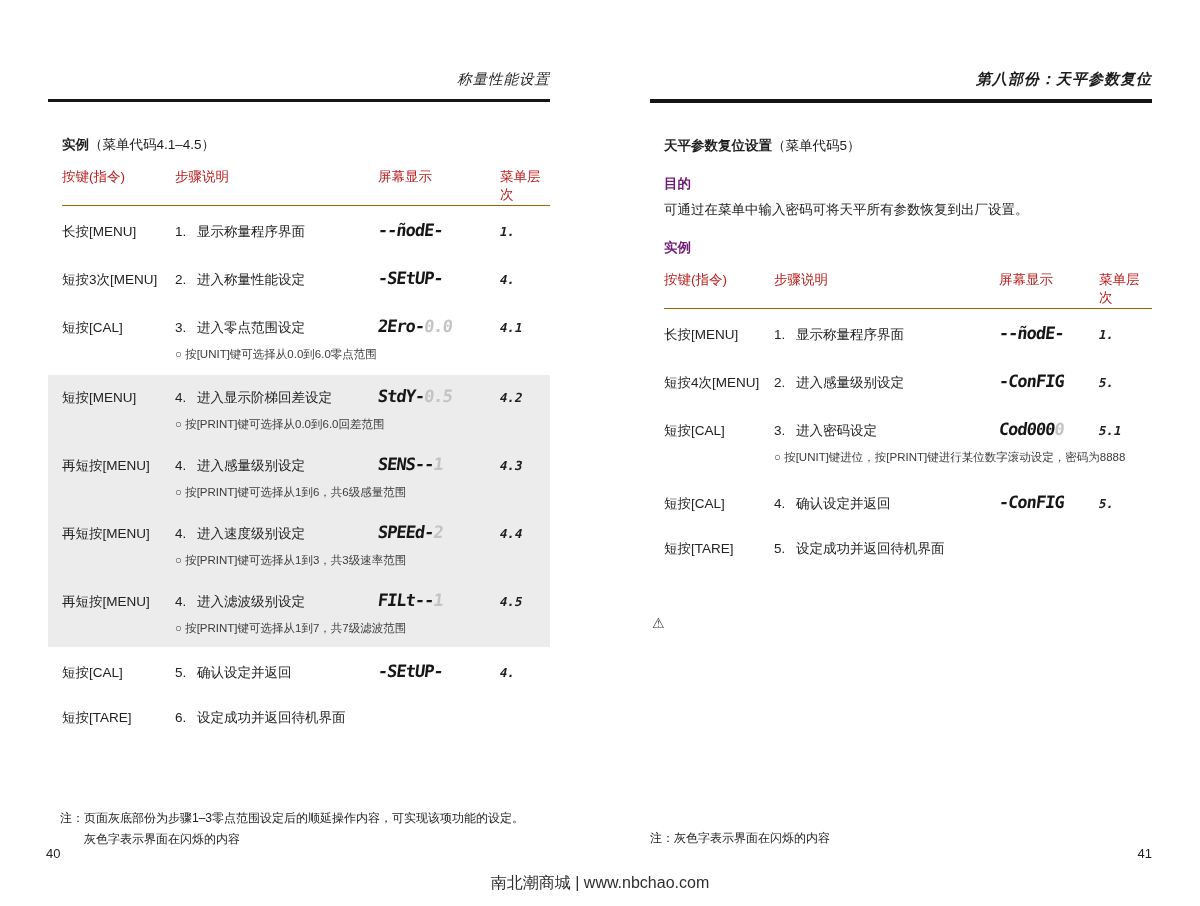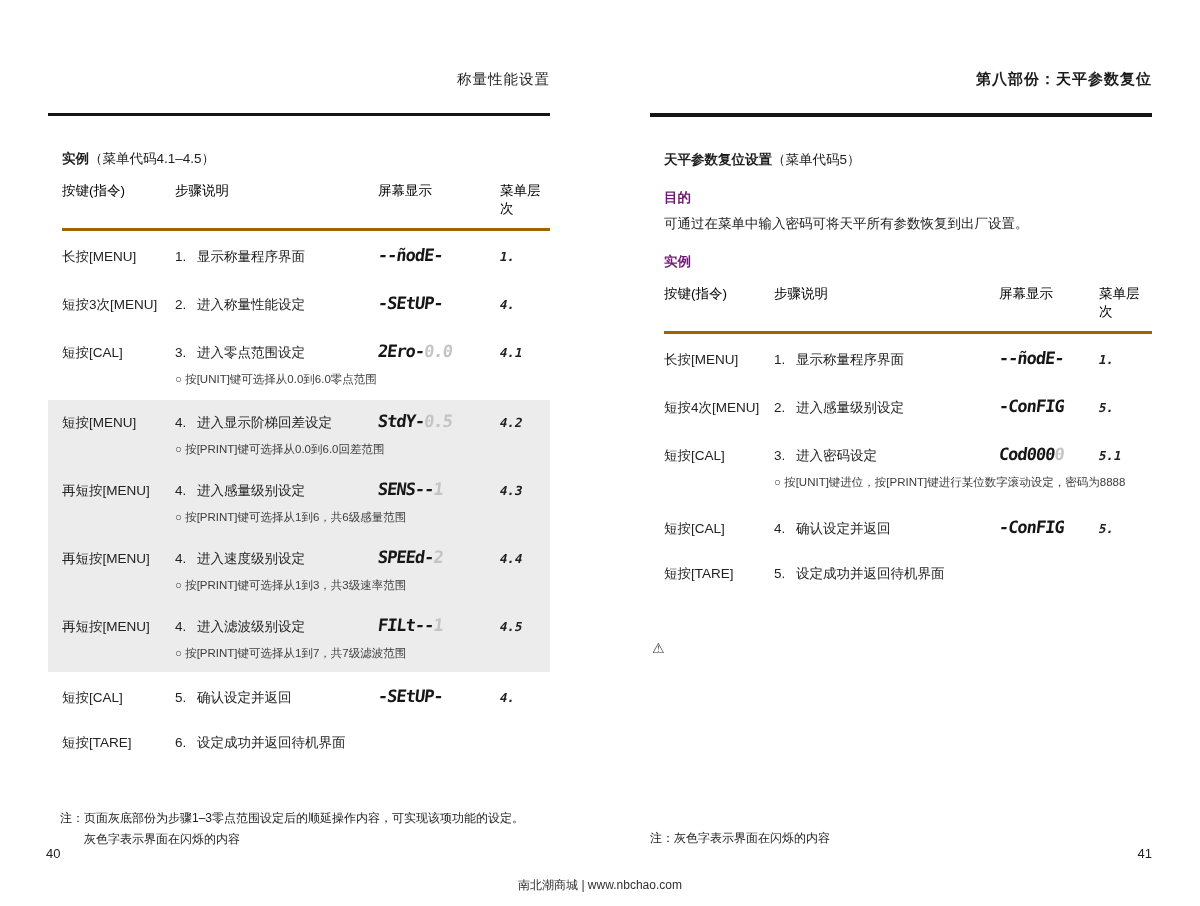--- a/index.html
+++ b/index.html
@@ -4,33 +4,33 @@
 <style>
   * { margin:0; padding:0; box-sizing:border-box; }
   html,body { background:#fff; }
   body { font-family:"Liberation Sans","DejaVu Sans",sans-serif; color:#2a2a2a; }
   .page { position:relative; width:1200px; height:906px; background:#ffffff; overflow:hidden; }
 
   .col { position:absolute; top:70px; }
   .col-left  { left:48px;  width:502px; }
   .col-right { left:650px; width:502px; }
 
-  .page-header { text-align:right; padding-bottom:24px; border-bottom:3px solid #151515;
-                 font-size:14.5px; letter-spacing:1px; color:#1c1c1c; }
+  .page-header { text-align:right; padding-bottom:10px; border-bottom:3px solid #151515;
+                 font-size:14.5px; letter-spacing:1px; color:#1c1c1c;font-style:italic; }
   .col-right .page-header { font-weight:bold; font-size:15px; border-bottom-width:4px; }
 
   .section-line { margin:34px 0 0 14px; font-size:13.5px; color:#1e1e1e; }
   .section-line .b { font-weight:bold; }
 
   .purpose-label, .example-label { margin:20px 0 0 14px; font-weight:bold; font-size:13.5px; color:#701a75; }
   .purpose-text { margin:8px 0 0 14px; font-size:13.5px; color:#222; }
 
   .tbl { margin-left:14px; margin-top:14px; }
-  .thead { display:grid; padding-bottom:10px; border-bottom:3px solid #a16207;
-           font-size:13.5px; color:#000000; }
+  .thead { display:grid; padding-bottom:1px; border-bottom:1px solid #a16207;
+           font-size:13.5px; color:#b91c1c; }
   .col-left  .thead, .col-left  .trow { grid-template-columns:113px 203px 122px 50px; }
   .col-right .thead, .col-right .trow { grid-template-columns:110px 225px 100px 53px; }
 
   .trow { display:grid; align-items:baseline; padding:14px 0 13px 0; }
   .c-key  { font-size:13.5px; color:#222; }
   .c-step { font-size:13.5px; color:#222; }
   .c-step .no { display:inline-block; min-width:22px; }
   .subnote { grid-column:2 / 5; font-size:11.5px; color:#3c3c3c; margin-top:10px; }
 
   .trow.band { background:#ececec; margin-left:-14px; padding-left:14px;
@@ -49,21 +49,21 @@
   .bottom-note { position:absolute; display:flex; font-size:12px; color:#222; line-height:1.75; }
   .bottom-note-left  { left:60px;  top:808px; }
   .bottom-note-right { left:650px; top:828px; }
   .bottom-note .lbl { white-space:nowrap; }
 
   .pagenum { position:absolute; font-size:13px; color:#222; }
   .pagenum-left  { left:46px;  top:846px; }
   .pagenum-right { right:48px; top:846px; text-align:right; }
 
   .footer { position:absolute; left:0; right:0; bottom:12px; text-align:center;
-            font-size:12px; color:#2e2e2e; }
+            font-size:16px; color:#2e2e2e; }
 </style>
 </head>
 <body>
 
 <div class="page">
 
   <div class="col col-left">
     <div class="page-header">称量性能设置</div>
 
     <div class="section-line">

